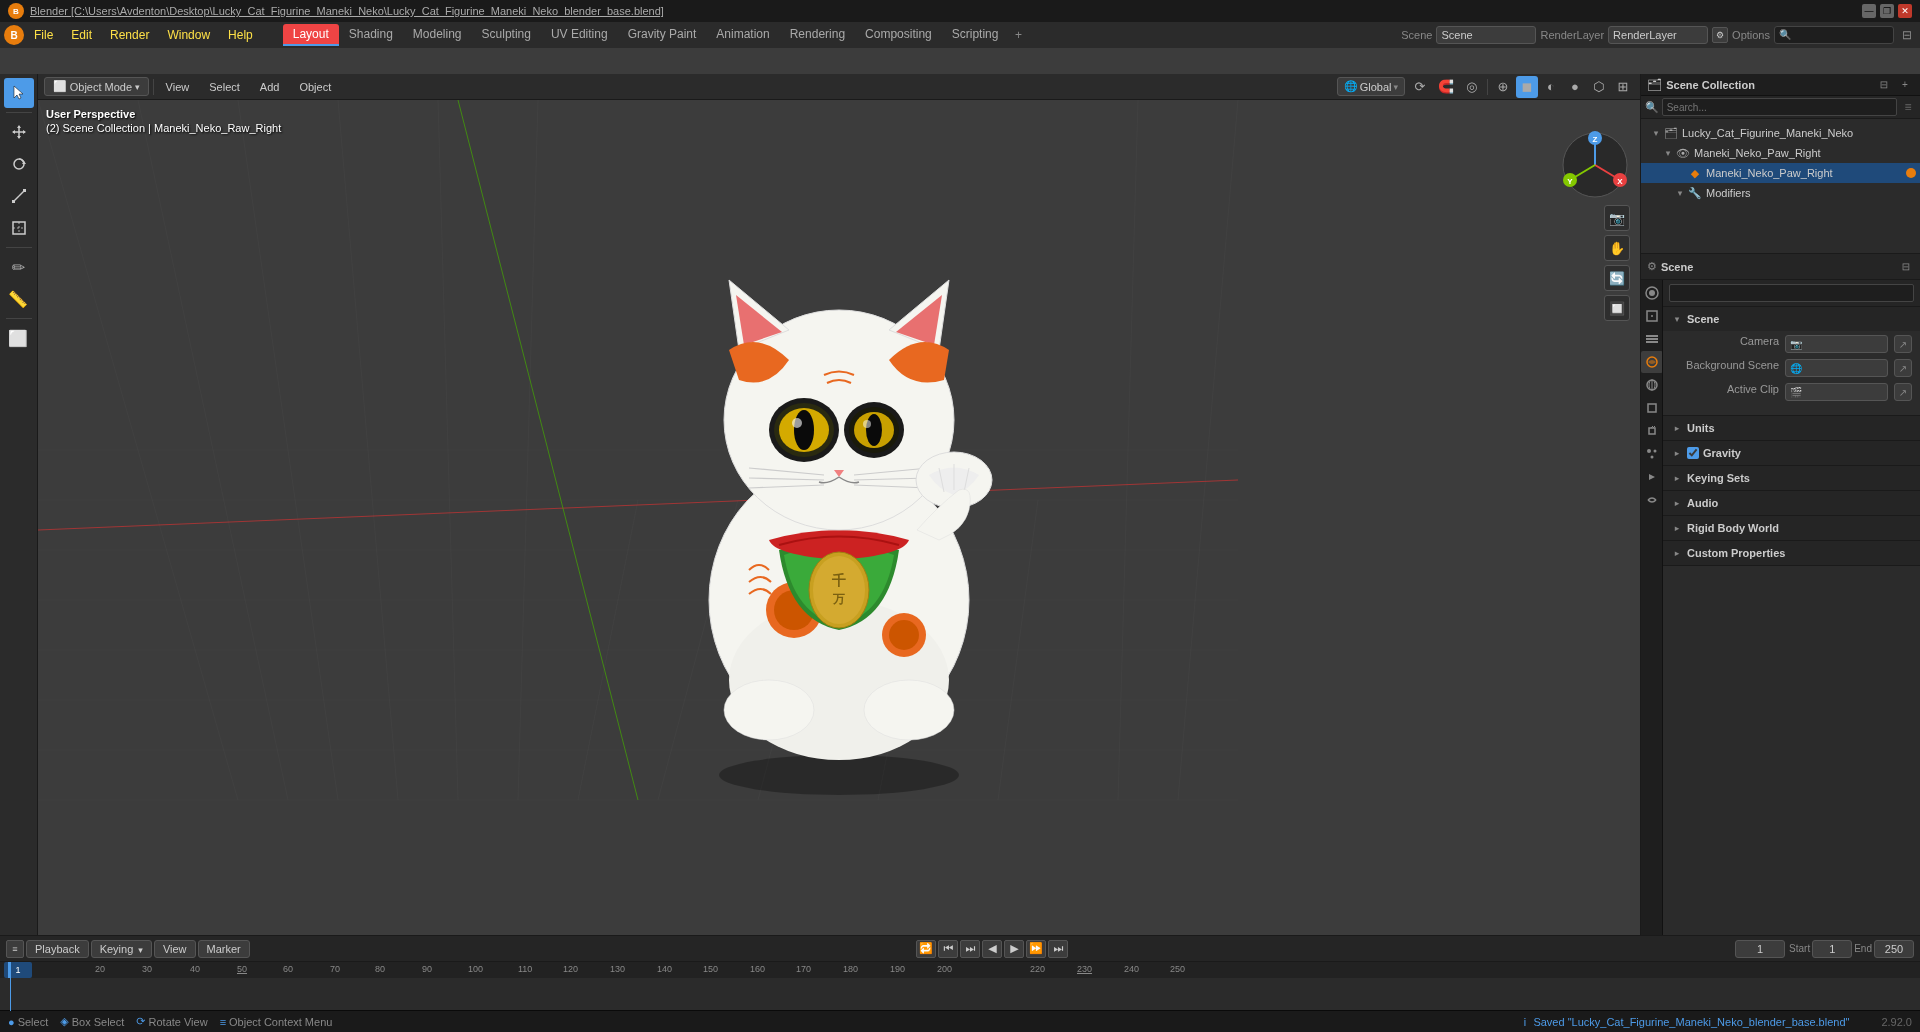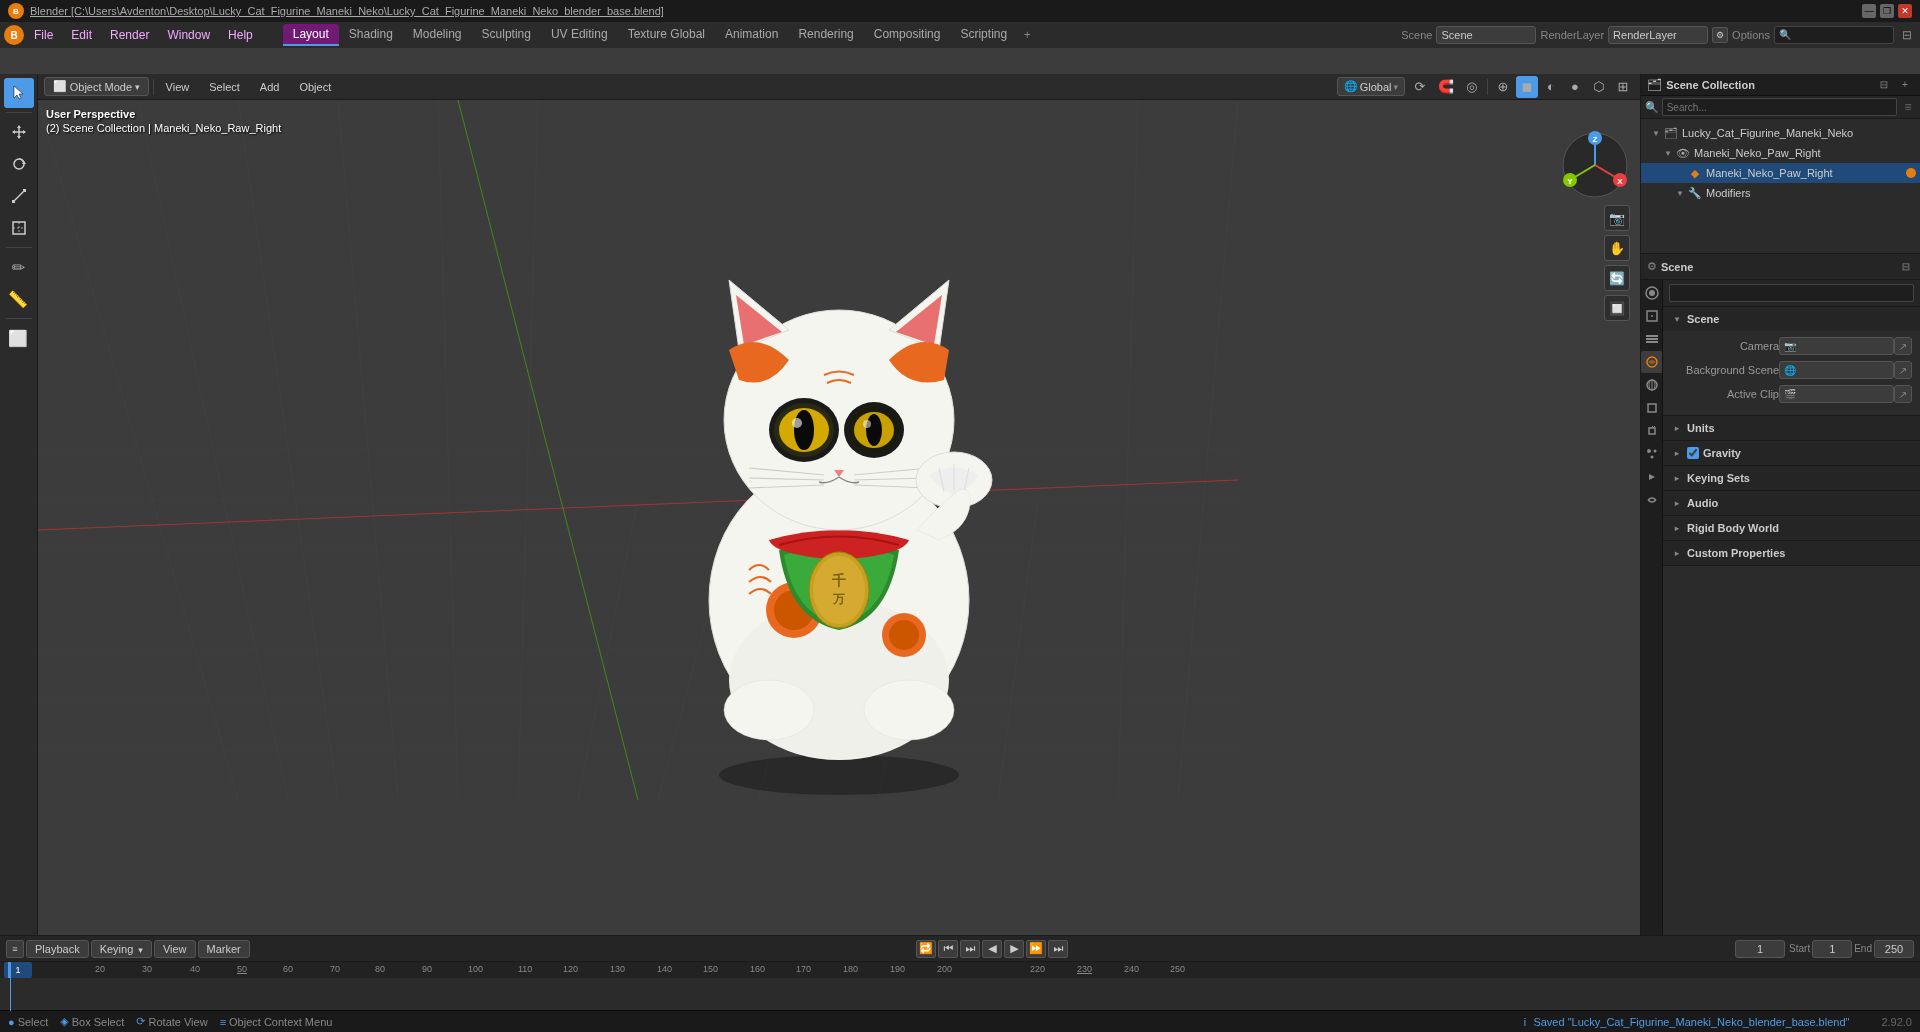--- a/index.html
+++ b/index.html
@@ -72,32 +72,32 @@
       left: 0;
       z-index: 100;
       padding: 0 4px;
       gap: 2px;
     }
     .menu-item {
       padding: 2px 8px;
       cursor: pointer;
       border-radius: 3px;
       font-size: 12px;
-      color: #f0abfc;
+      color: #fde047;
     }
     .workspace-tab {
       padding: 3px 10px;
       cursor: pointer;
       border-radius: 3px 3px 0 0;
       font-size: 12px;
       color: #aaa;
       border-bottom: 2px solid transparent;
     }
     .workspace-tab.active {
-      background: #701a75;
+      background: #ef4444;
       color: #fff;
       border-bottom: 2px solid #4d9be8;
     }
     .workspace-add {
       width: 20px; height: 20px;
       display: flex; align-items: center; justify-content: center;
       cursor: pointer;
       color: #888;
       border-radius: 3px;
     }
@@ -342,22 +342,23 @@
     .prop-section-title {
       font-size: 11px;
       font-weight: bold;
       color: #ccc;
     }
     .prop-section-body {
       padding: 4px 8px 8px 16px;
     }
     .prop-row {
       display: flex;
-      align-items: center;
+      align-items: flex-start;
       height: 22px;
+      gap: 6px;
       margin-bottom: 2px;
     }
     .prop-label {
       width: 100px;
       font-size: 11px;
       color: #999;
       text-align: right;
       flex-shrink: 0;
     }
     .prop-value {
@@ -533,21 +534,21 @@
   <div class="menu-item">Render</div>
   <div class="menu-item">Window</div>
   <div class="menu-item">Help</div>
 
   <div style="display:flex;align-items:center;gap:0;margin-left:20px;">
     <div class="workspace-tab active">Layout</div>
     <div class="workspace-tab">Shading</div>
     <div class="workspace-tab">Modeling</div>
     <div class="workspace-tab">Sculpting</div>
     <div class="workspace-tab">UV Editing</div>
-    <div class="workspace-tab">Texture Global</div>
+    <div class="workspace-tab">Gravity Paint</div>
     <div class="workspace-tab">Animation</div>
     <div class="workspace-tab">Rendering</div>
     <div class="workspace-tab">Compositing</div>
     <div class="workspace-tab">Scripting</div>
     <div class="workspace-add">+</div>
   </div>
 
   <div class="header-right">
     <div style="display:flex;align-items:center;gap:4px;">
       <span style="font-size:11px;color:#888;">Scene</span>

